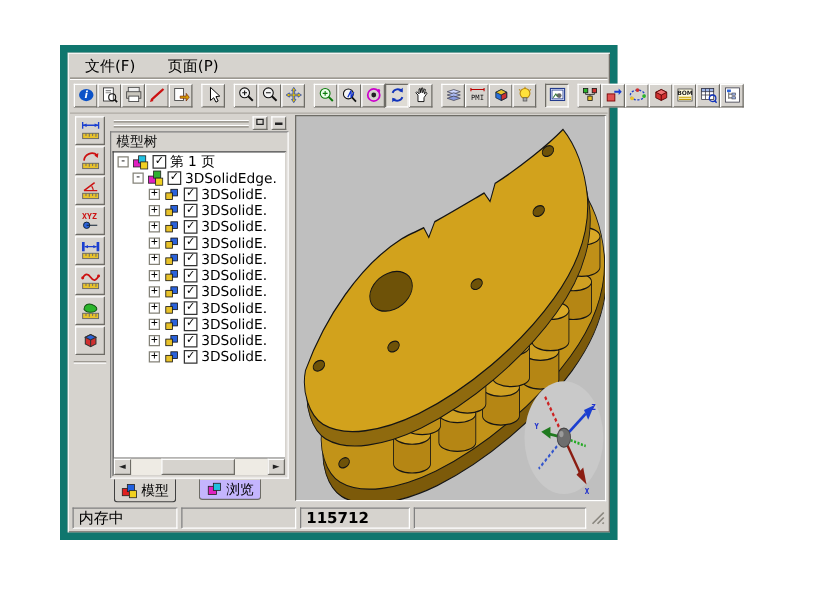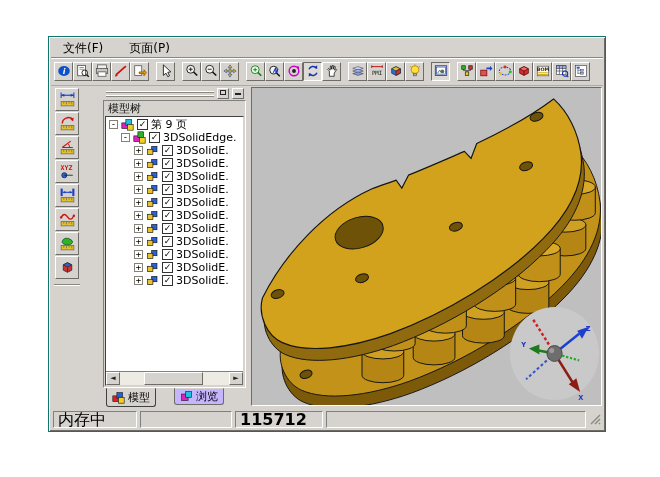--- a/index.html
+++ b/index.html
@@ -1,40 +1,40 @@
 <!DOCTYPE html>
 <html><head>
 <meta charset="utf-8">
 <style>
   html,body{margin:0;padding:0;width:660px;height:477px;background:#ffffff;overflow:hidden;
     font-family:"DejaVu Sans","Liberation Sans",sans-serif;}
   *{box-sizing:border-box;}
-  .window{position:absolute;left:48px;top:36px;width:558px;height:396px;background:#d6d3ce;
-    border:1px solid #0f766e;box-shadow:inset 1px 1px 0 #ffffff,inset -1px -1px 0 #6e6c66;
+  .window{position:absolute;left:48px;top:36px;width:446px;height:396px;background:#d6d3ce;
+    border:6px solid #0f766e;box-shadow:inset 1px 1px 0 #ffffff,inset -1px -1px 0 #6e6c66;
     display:flex;flex-direction:column;padding:2px;}
   
   .menubar{height:19px;display:flex;align-items:center;gap:22px;padding-left:10px;font-size:12px;
     border-bottom:1px solid #8a877f;box-shadow:0 1px 0 #ffffff;}
   .menu-item{padding:1px 2px;cursor:default;}
   
   .toolbar{height:27px;display:flex;align-items:center;padding:2px 2px 3px 3px;}
   .tbtn{width:19px;height:19px;background:#d6d3ce;border:1px solid;border-color:#ffffff #6e6c66 #6e6c66 #ffffff;
     display:flex;align-items:center;justify-content:center;flex:0 0 auto;}
   .tbtn.pressed{border-color:#6e6c66 #ffffff #ffffff #6e6c66;background:#dedbd4;}
   .tbtn svg{width:14px;height:14px;}
   .tsep{width:7px;height:19px;flex:0 0 auto;}
   
   .main{flex:1;display:flex;border-top:1px solid #aeaba4;min-height:0;}
   .left-col{width:32px;display:flex;flex-direction:column;align-items:center;gap:1px;padding-top:2px;}
   .ltbtn{width:24px;height:23px;background:#d6d3ce;border:1px solid;border-color:#ffffff #6e6c66 #6e6c66 #ffffff;
     display:flex;align-items:center;justify-content:center;}
   .ltbtn svg{width:17px;height:17px;}
   .ldiv{width:26px;height:2px;border-top:1px solid #8a877f;border-bottom:1px solid #ffffff;margin-top:4px;}
   
-  .tree-panel{width:144px;display:flex;flex-direction:column;padding:1px 1px 0 0;min-height:0;margin-left:20px;}
+  .tree-panel{width:144px;display:flex;flex-direction:column;padding:1px 1px 0 0;min-height:0;}
   .phead{height:13px;display:flex;align-items:center;gap:3px;padding:1px 2px 1px 3px;}
   .grip{flex:1;display:flex;flex-direction:column;gap:2px;}
   .grip i{display:block;height:2px;border-top:1px solid #ffffff;border-bottom:1px solid #8a877f;}
   .pbtn{width:12px;height:11px;background:#d6d3ce;border:1px solid;border-color:#ffffff #6e6c66 #6e6c66 #ffffff;}
   .pbtn .sq{display:block;width:6px;height:5px;border:1px solid #222;margin:1px auto 0;}
   .pbtn .bar{display:block;width:6px;height:2px;background:#222;margin:4px auto 0;}
   .tree-box{flex:1;border:1px solid;border-color:#808080 #ffffff #ffffff #808080;background:#d6d3ce;
     display:flex;flex-direction:column;min-height:0;padding:0 1px 1px 1px;}
   .tree-caption{height:15px;font-size:11px;line-height:15px;padding:0 3px;color:#111;}
   .tree-white{flex:1;background:#ffffff;border:1px solid;border-color:#404040 #d6d3ce #d6d3ce #404040;
@@ -58,21 +58,21 @@
     border:1px solid #6e6c66;border-top:1px solid #d6d3ce;border-radius:0 0 3px 3px;}
   .tab.active{height:19px;border-color:#404040;border-top-color:#d6d3ce;background:#d6d3ce;z-index:2;}
   .tab svg{width:13px;height:13px;}
   .splitter{width:4px;}
   
   .viewport{flex:1;position:relative;background:#bfbfbf;border:1px solid;
     border-color:#6e6c66 #ffffff #ffffff #6e6c66;margin:1px 1px 1px 0;min-width:0;overflow:hidden;}
   .viewport svg.scene{position:absolute;inset:0;width:100%;height:100%;}
   
   .statusbar{height:22px;display:flex;align-items:center;gap:3px;padding:3px 1px 1px 2px;}
-  .spanel{height:17px;border:1px solid;border-color:#808080 #ffffff #ffffff #808080;font-size:16px;
+  .spanel{height:17px;border:1px solid;border-color:#808080 #ffffff #ffffff #808080;font-size:12px;
     line-height:15px;padding:0 4px;overflow:hidden;background:#d6d3ce;color:#000;}
   .spanel.p1{width:84px;}.spanel.p2{width:92px;}.spanel.p3{width:88px;font-weight:bold;}.spanel.p4{flex:1;}
   .sgrip{width:13px;height:13px;flex:0 0 auto;}
 </style>
 </head>
 <body>
 
 <div class="window">
 
   <div class="menubar">
@@ -390,21 +390,21 @@
         <div class="tree-caption">模型树</div>
         <div class="tree-white">
           <div class="trow lvl1">
             <span class="exp">-</span>
             <svg class="ticon" viewBox="0 0 16 16">
               <rect x="1" y="6" width="7" height="7" fill="#e020c0" stroke="#222" stroke-width="0.8"></rect>
               <rect x="6" y="2" width="7" height="7" fill="#20c0e0" stroke="#222" stroke-width="0.8"></rect>
               <rect x="8" y="8" width="7" height="7" fill="#f0d020" stroke="#222" stroke-width="0.8"></rect>
             </svg>
             <span class="cbx">✓</span>
-            <span>第 9 页</span>
+            <span>第 1 页</span>
           </div>
           <div class="trow lvl2">
             <span class="exp">-</span>
             <svg class="ticon" viewBox="0 0 16 16">
               <rect x="1" y="6" width="7" height="7" fill="#e020c0" stroke="#222" stroke-width="0.8"></rect>
               <rect x="6" y="1" width="7" height="7" fill="#30b030" stroke="#222" stroke-width="0.8"></rect>
               <rect x="8" y="8" width="7" height="7" fill="#f0d020" stroke="#222" stroke-width="0.8"></rect>
             </svg>
             <span class="cbx">✓</span>
             <span>3DSolidEdge.</span>

